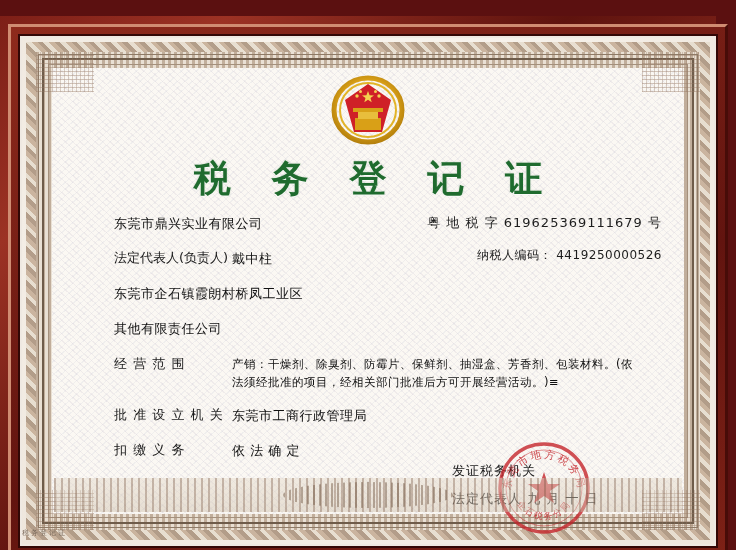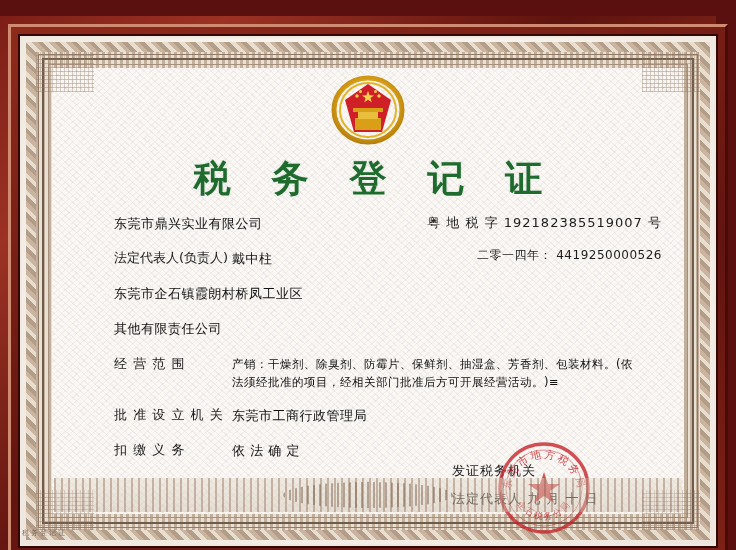--- a/index.html
+++ b/index.html
@@ -291,26 +291,26 @@
           <circle cx="50" cy="22" r="1.7"></circle>
         </g>
       </svg>
     </div>
 
     <div class="title">税 务 登 记 证</div>
 
     <div class="serial">
       <span>粤 地 税</span>
       <span>字</span>
-      <span>192182385519007</span>
+      <span>619625369111679</span>
       <span>号</span>
     </div>
 
     <div class="taxno">
-      <span>二零一四年：</span>
+      <span>纳税人编码：</span>
       <span>4419250000526</span>
     </div>
 
     <div class="fields">
       <div class="row">
         <div class="row-value">东莞市鼎兴实业有限公司</div>
       </div>
       <div class="row">
         <div class="row-label tight">法定代表人(负责人)</div>
         <div class="row-value">戴中柱</div>

